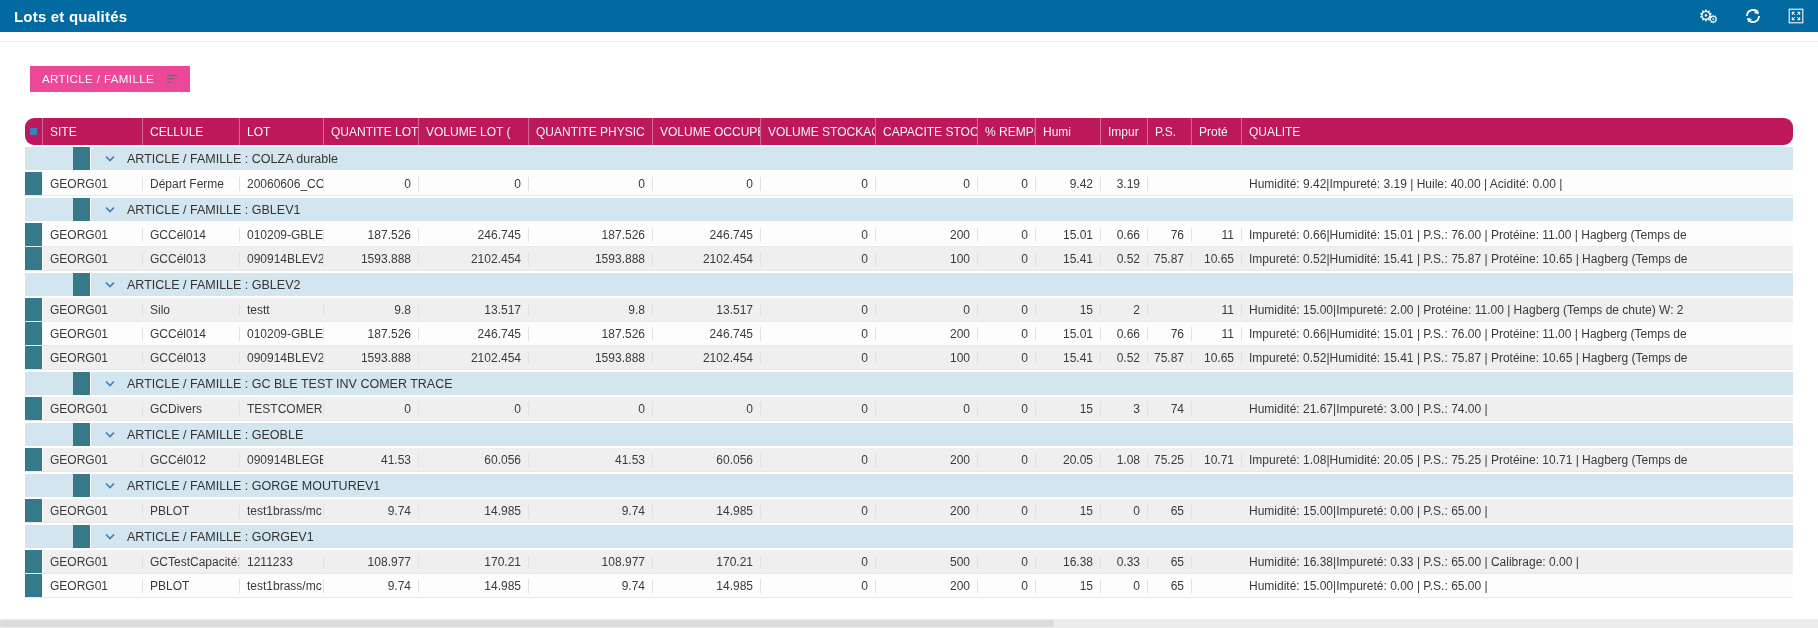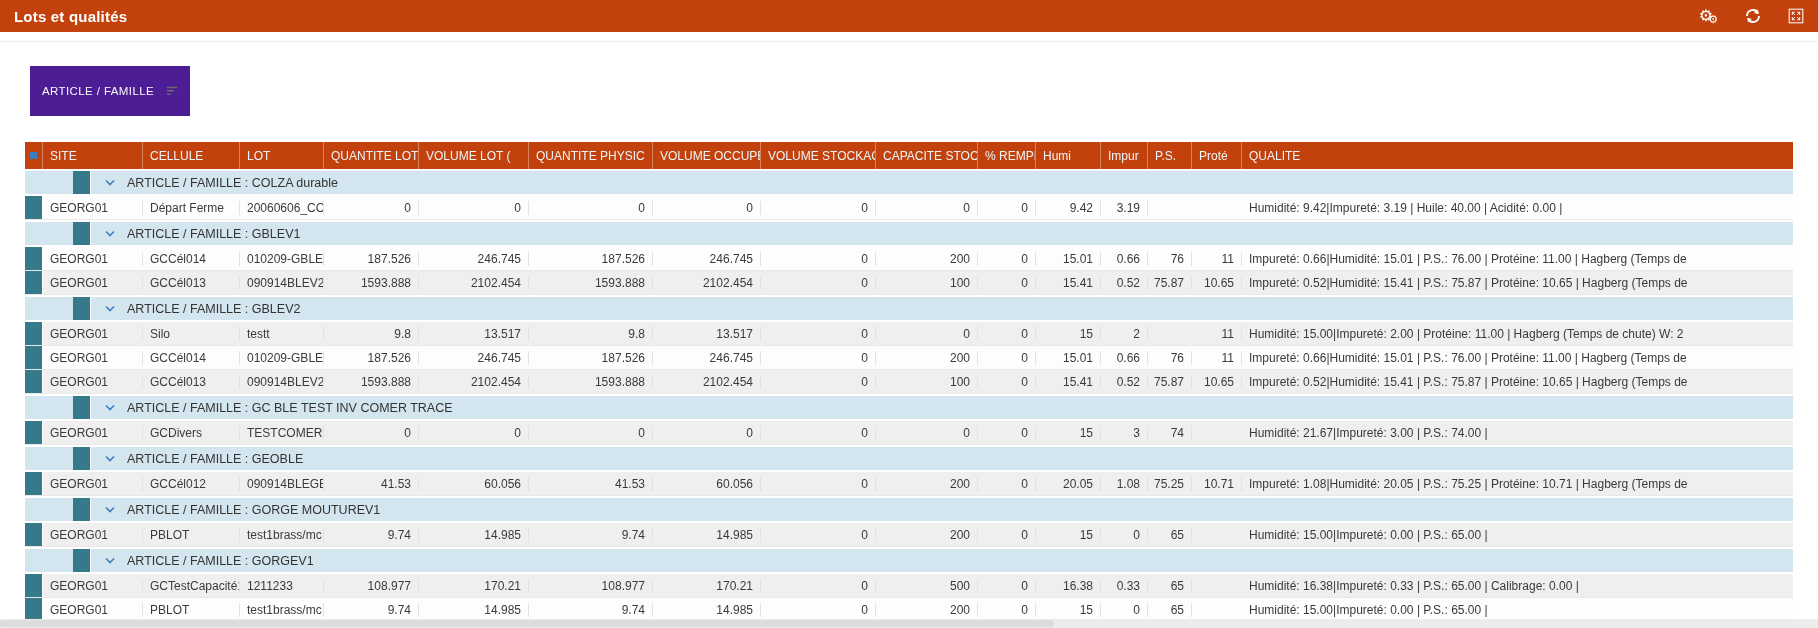--- a/index.html
+++ b/index.html
@@ -3,41 +3,41 @@
 <meta charset="utf-8">
 <style>
   html,body{margin:0;padding:0;}
   body{
     width:1818px;height:628px;overflow:hidden;position:relative;
     background:#ffffff;font-family:"Liberation Sans",sans-serif;
     -webkit-font-smoothing:antialiased;
   }
   
   .titlebar{
-    height:32px;background:#c2410c;color:#fff;
+    height:32px;background:#0369a1;color:#fff;
     display:flex;align-items:center;padding:0 14px;box-sizing:border-box;
   }
   .titlebar .title{font-size:15px;font-weight:bold;letter-spacing:.2px;}
   .tb-icons{margin-left:auto;display:flex;align-items:center;gap:26px;}
   .tb-icon{display:inline-flex;align-items:center;color:#fff;cursor:pointer;line-height:1;}
   .gear{display:inline-block;}
   .g1{font-size:16px;}
   .g2{font-size:11px;margin-left:-5px;margin-top:7px;}
   .rule{height:1px;background:#ededed;margin-top:9px;}
   
   .toolbar{padding-left:30px;}
   .chip{
     margin-top:24px;display:inline-flex;align-items:center;gap:12px;
-    background:#4c1d95;color:#fafafa;height:26px;padding:12px 12px;
+    background:#ec4899;color:#fafafa;height:26px;padding:0 12px;
     font-size:11.5px;letter-spacing:.4px;cursor:pointer;user-select:none;
   }
   
   .grid{margin:26px 25px 0 25px;font-size:12px;color:#3a3a3a;}
   .grid-header{
-    display:flex;background:#c2410c;color:#eef6fa;height:27px;align-items:stretch;
+    display:flex;background:#be185d;color:#eef6fa;height:27px;align-items:stretch;border-radius:9px;
   }
   .hcell{
     display:flex;align-items:center;padding:0 7px;box-sizing:border-box;
     border-right:1px solid rgba(255,255,255,.35);
     overflow:hidden;white-space:nowrap;font-size:12px;
   }
   .hcell:last-child{border-right:none;}
   .ind-h{width:18px;padding:0;justify-content:center;}
   .blue-square{width:7px;height:7px;background:#3c7fc0;display:inline-block;}
   .group-row{

